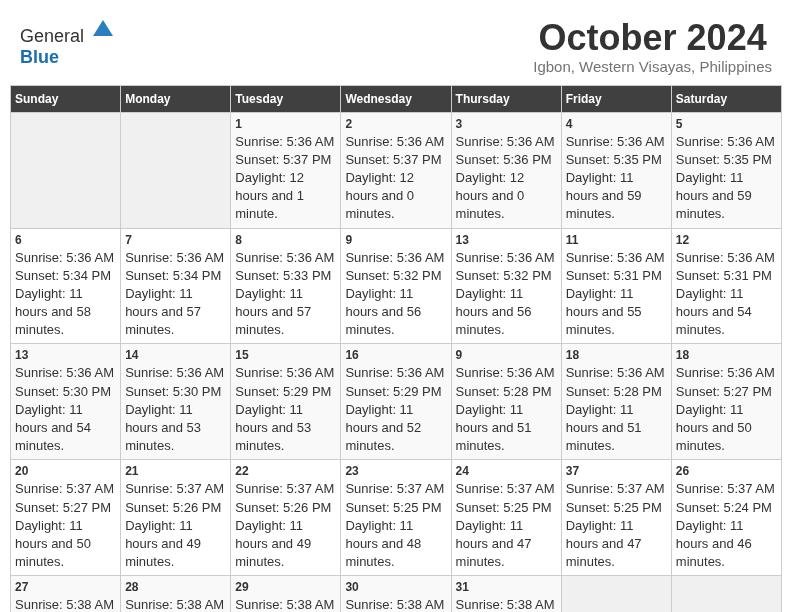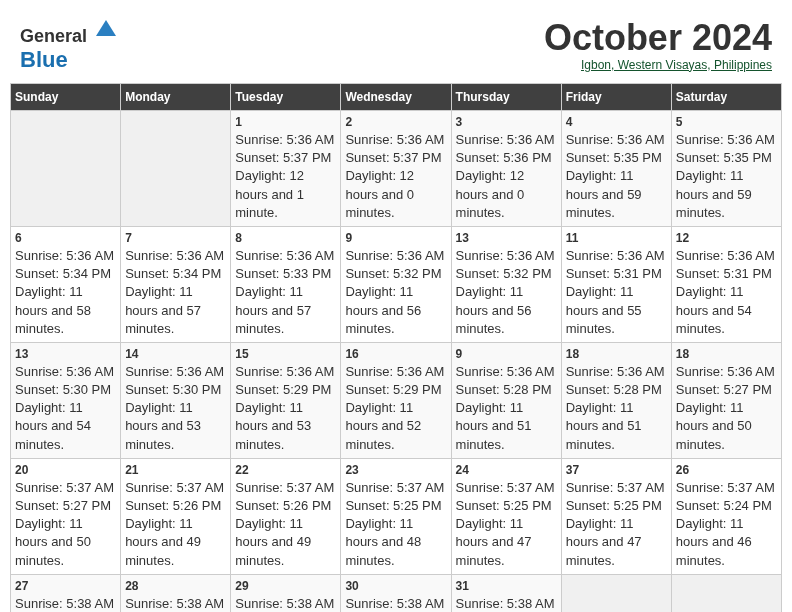--- a/index.html
+++ b/index.html
@@ -15,47 +15,46 @@
       justify-content: space-between;
       align-items: flex-start;
       padding: 8px 10px 4px 10px;
     }
     .logo {
       display: flex;
       align-items: center;
     }
     .logo-text-general {
       font-size: 18px;
-      font-weight: bold;
+      font-weight: normal;
       color: #333;
     }
     .logo-text-blue {
-      font-size: 22px;
+      font-size: 18px;
       font-weight: bold;
       color: #1a6faf;
     }
     .logo-icon {
       width: 24px;
       height: 24px;
       margin-left: 2px;
     }
     .title-section {
       text-align: right;
     }
     .month-title {
       font-size: 36px;
       font-weight: bold;
       color: #333;
       line-height: 1.1;
       text-align: center;
     }
     .location-title {
-      font-size: 12px;
-      color: #14532d;
-      text-decoration: underline;
+      font-size: 15px;
+      color: #737373;
     }
     table {
       width: 100%;
       border-collapse: collapse;
       margin-top: 6px;
     }
     thead tr th {
       background-color: #404040;
       color: #fff;
       font-size: 12px;

